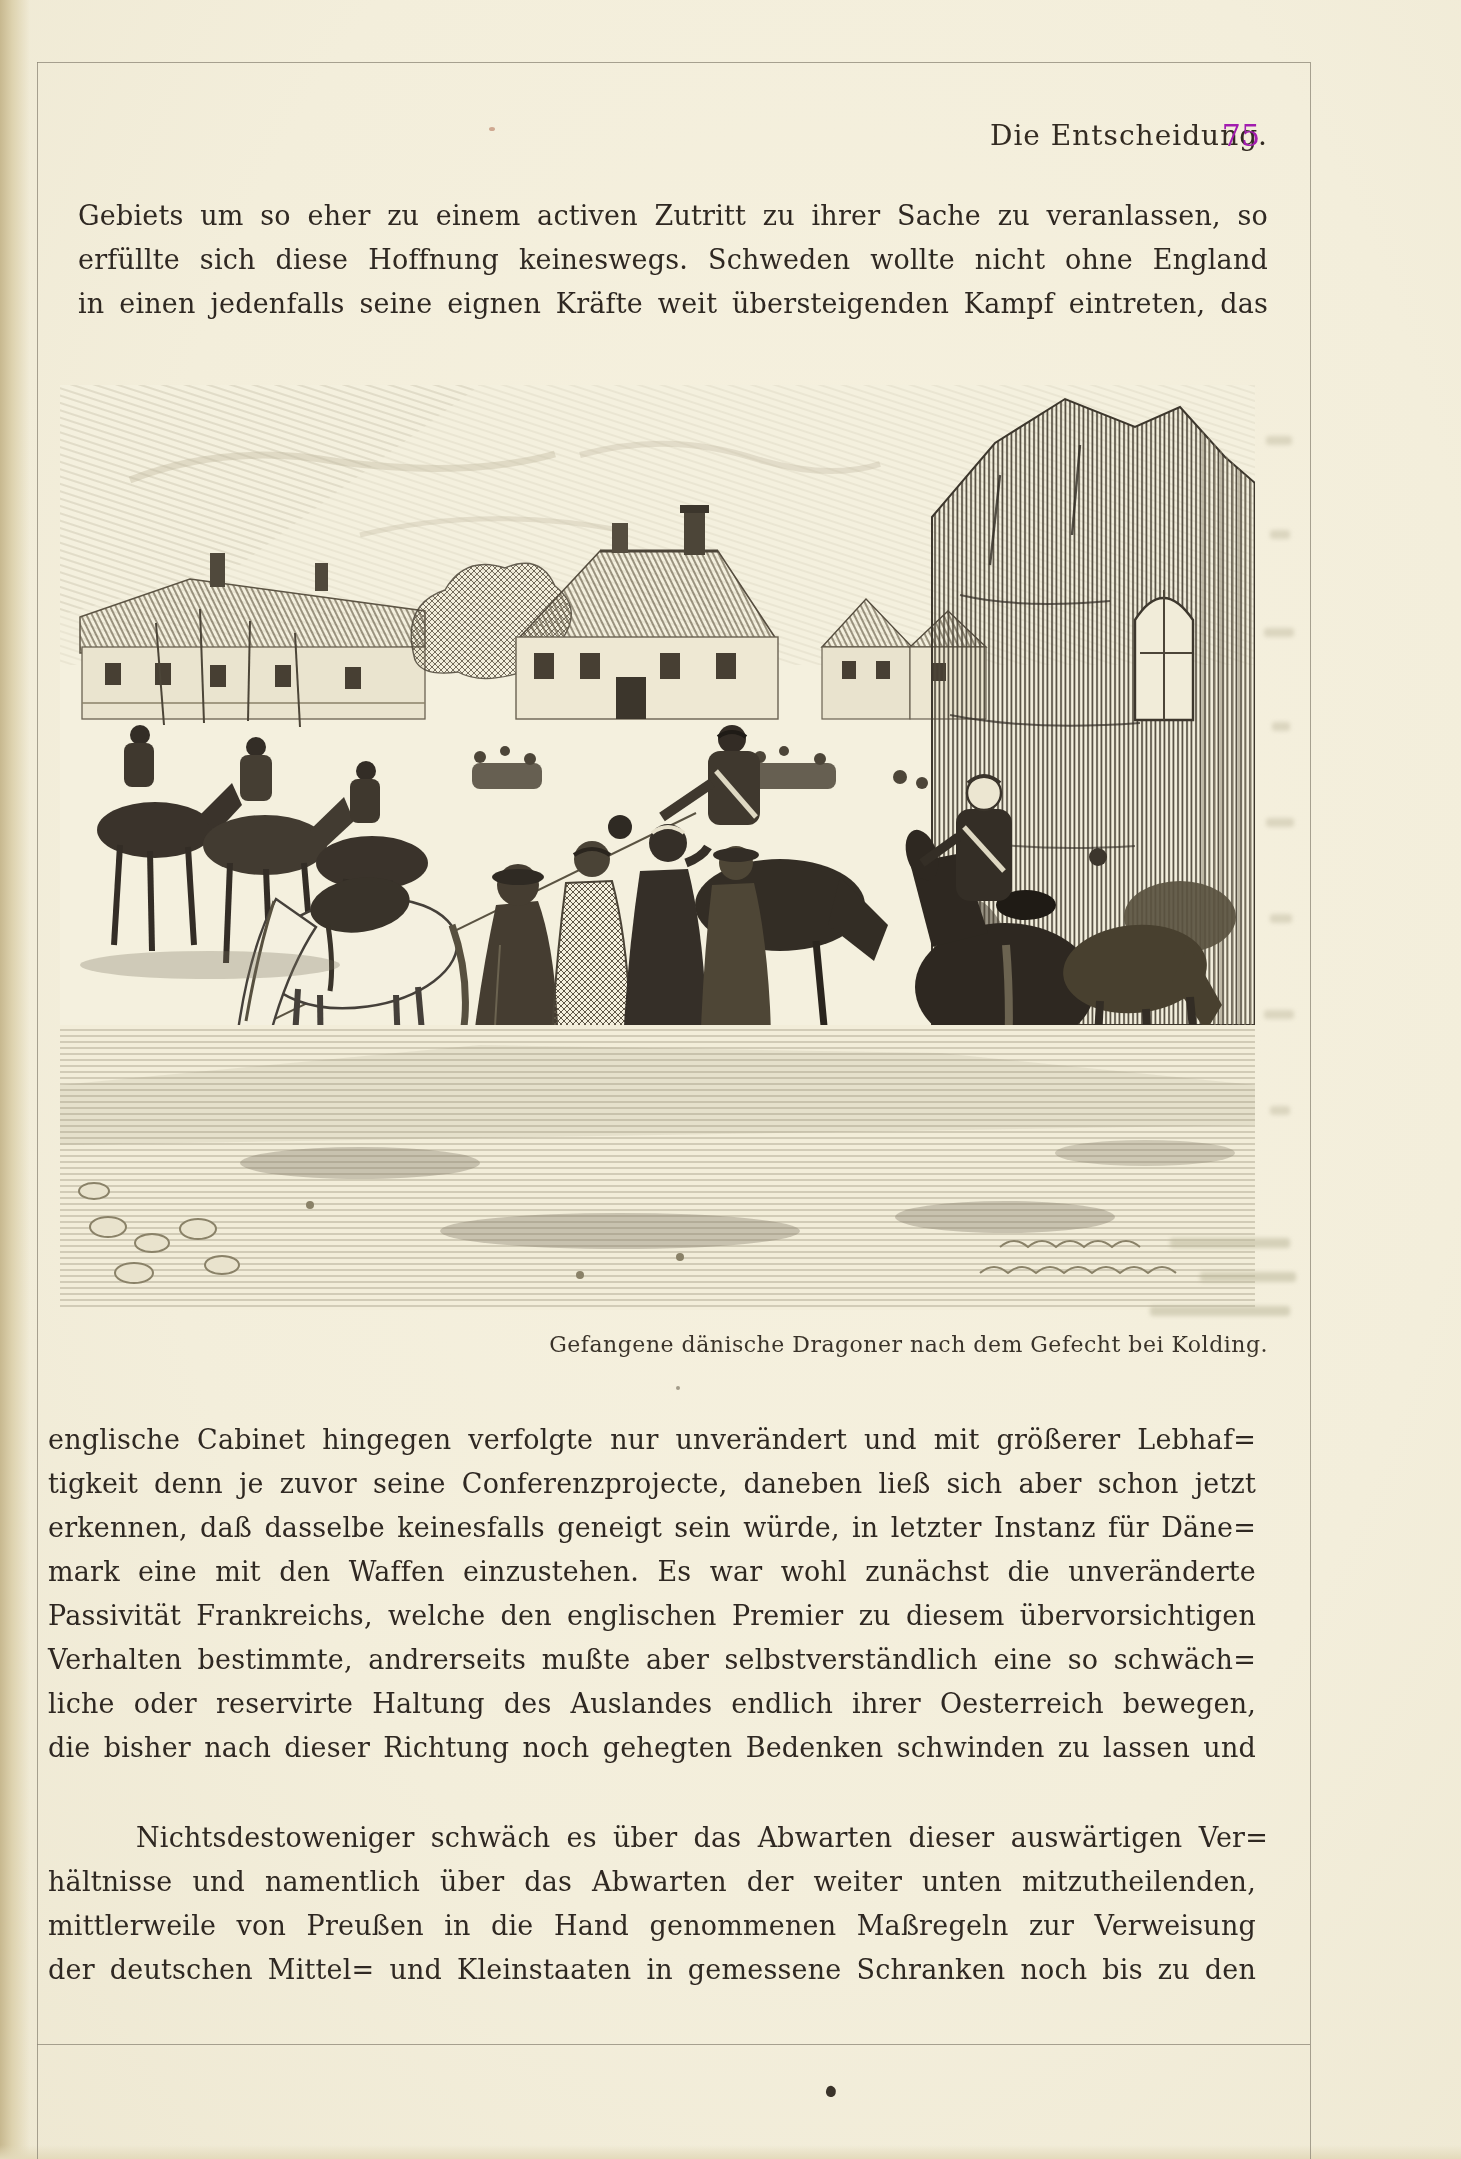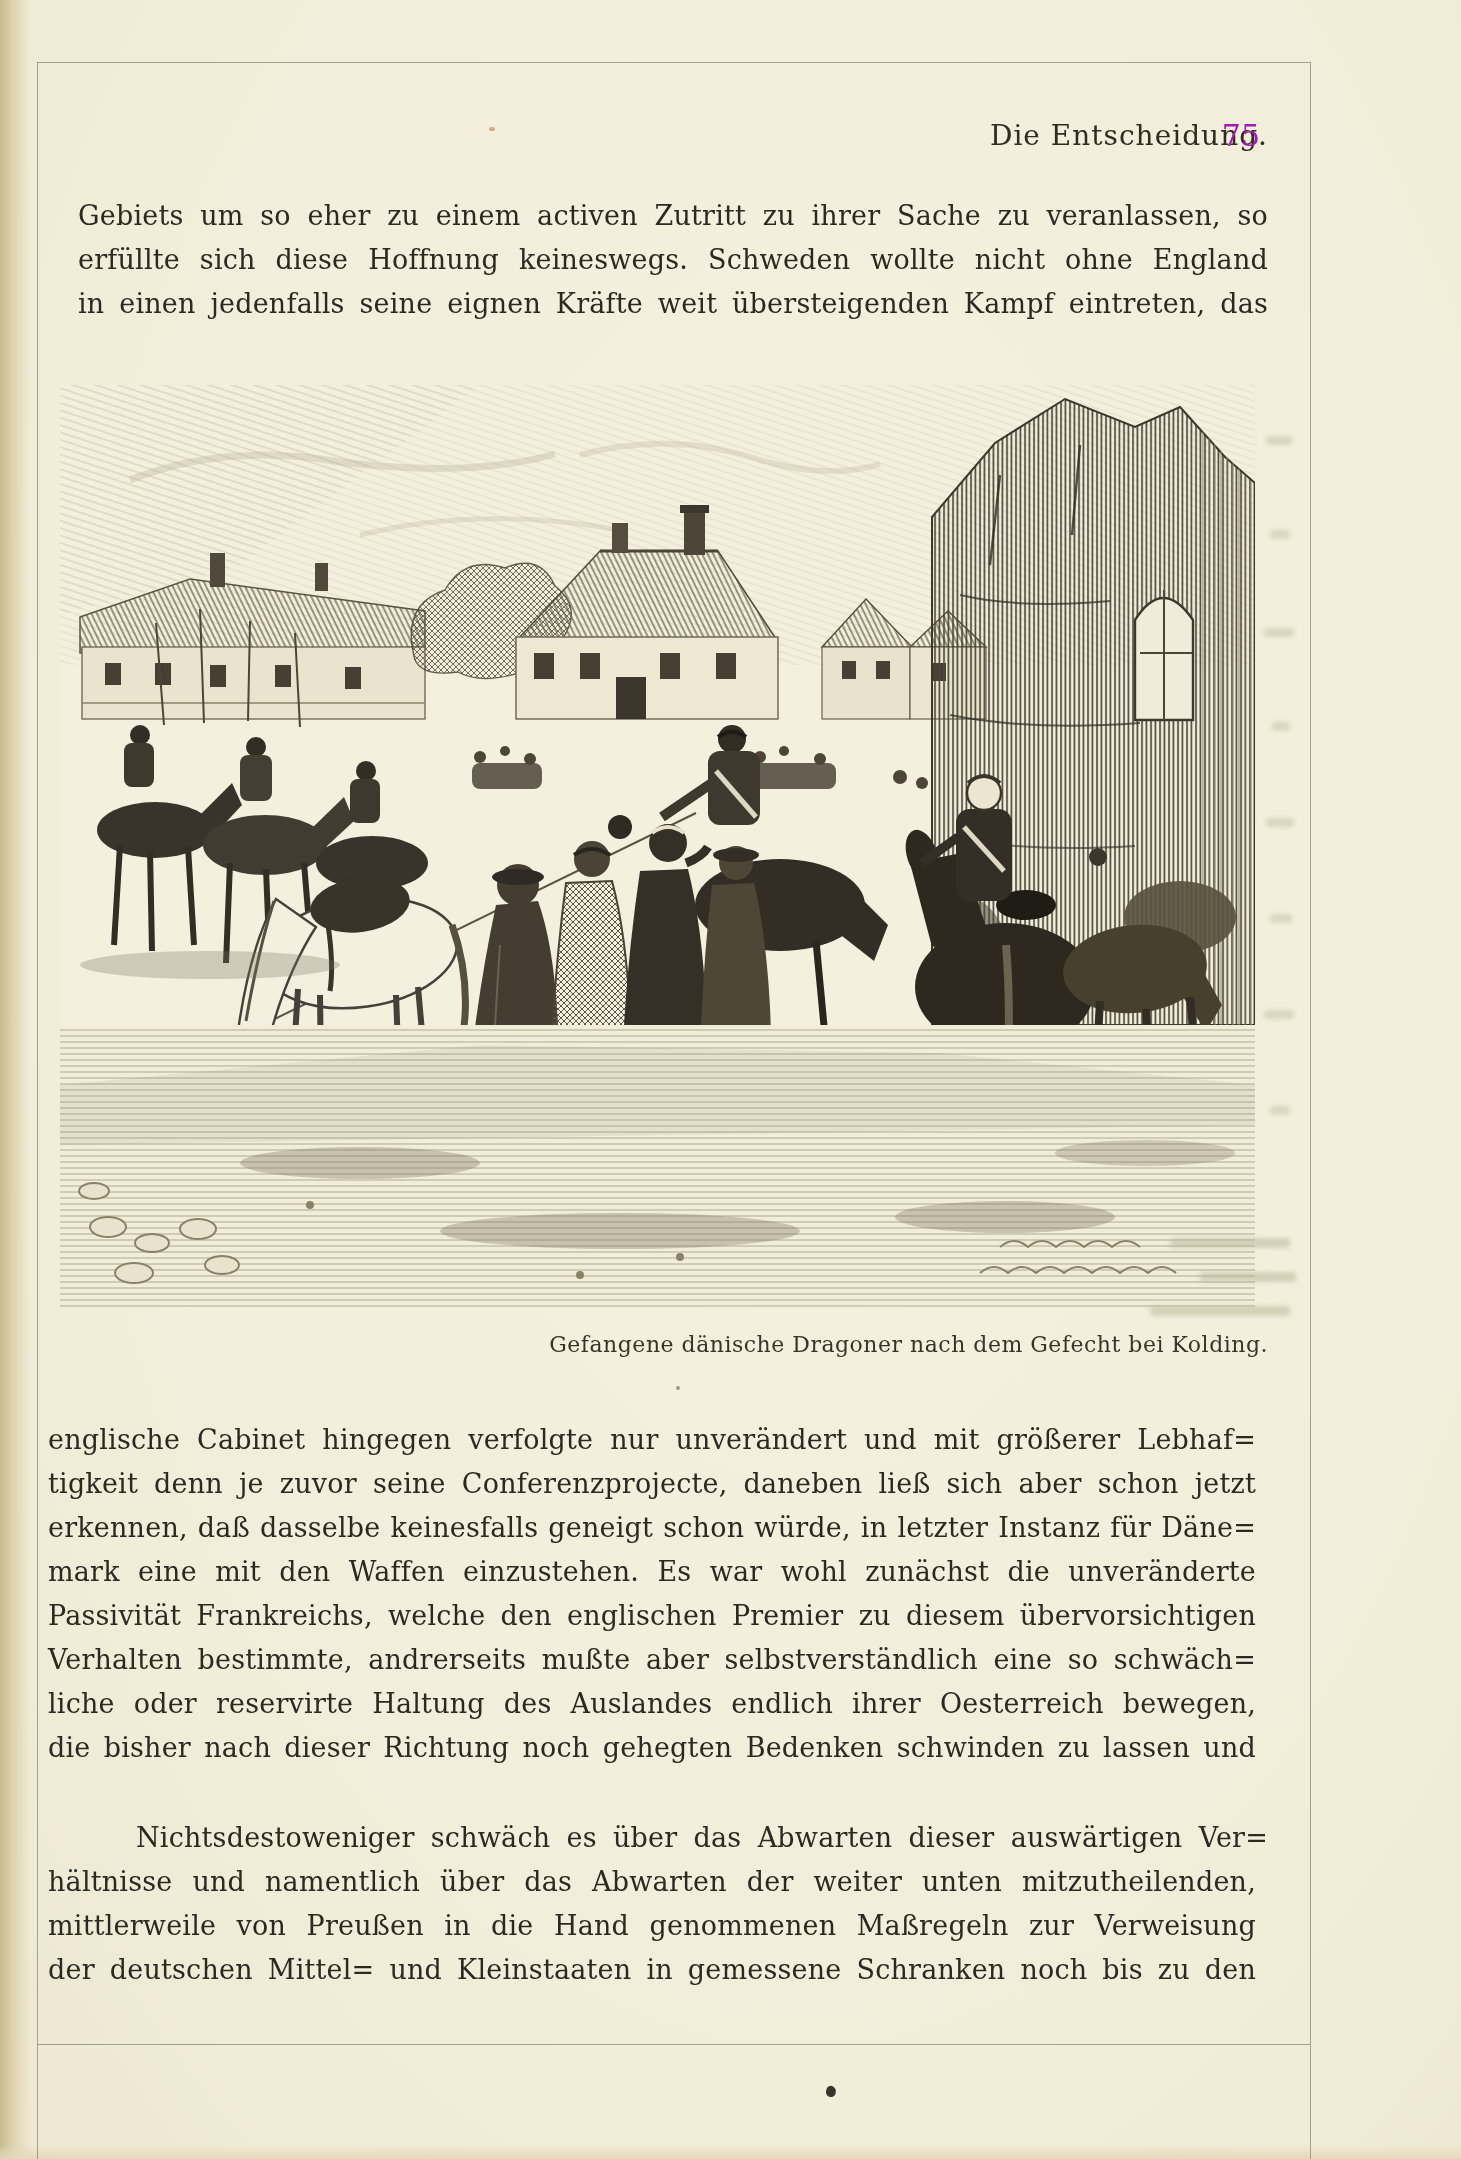--- a/index.html
+++ b/index.html
@@ -299,21 +299,21 @@
         <circle cx="250" cy="820" r="4" fill="#8a8268"></circle>
       </g>
     </svg>
   </div>
 
   <div class="caption">Gefangene dänische Dragoner nach dem Gefecht bei Kolding.</div>
   <div class="caption-dot"></div>
 
   <div class="tline p2" style="top:1418px">englische Cabinet hingegen verfolgte nur unverändert und mit größerer Lebhaf=</div>
   <div class="tline p2" style="top:1462px">tigkeit denn je zuvor seine Conferenzprojecte, daneben ließ sich aber schon jetzt</div>
-  <div class="tline p2" style="top:1506px">erkennen, daß dasselbe keinesfalls geneigt schon würde, in letzter Instanz für Däne=</div>
+  <div class="tline p2" style="top:1506px">erkennen, daß dasselbe keinesfalls geneigt sein würde, in letzter Instanz für Däne=</div>
   <div class="tline p2" style="top:1550px">mark eine mit den Waffen einzustehen.  Es war wohl zunächst die unveränderte</div>
   <div class="tline p2" style="top:1594px">Passivität Frankreichs, welche den englischen Premier zu diesem übervorsichtigen</div>
   <div class="tline p2" style="top:1638px">Verhalten bestimmte, andrerseits mußte aber selbstverständlich eine so schwäch=</div>
   <div class="tline p2" style="top:1682px">liche oder reservirte Haltung des Auslandes endlich ihrer Oesterreich bewegen,</div>
   <div class="tline p2" style="top:1726px">die bisher nach dieser Richtung noch gehegten Bedenken schwinden zu lassen und</div>
 
   <div class="tline p3i" style="top:1816px">Nichtsdestoweniger schwäch es über das Abwarten dieser auswärtigen Ver=</div>
   <div class="tline p2" style="top:1860px">hältnisse und namentlich über das Abwarten der weiter unten mitzutheilenden,</div>
   <div class="tline p2" style="top:1904px">mittlerweile von Preußen in die Hand genommenen Maßregeln zur Verweisung</div>
   <div class="tline p2" style="top:1948px">der deutschen Mittel= und Kleinstaaten in gemessene Schranken noch bis zu den</div>

